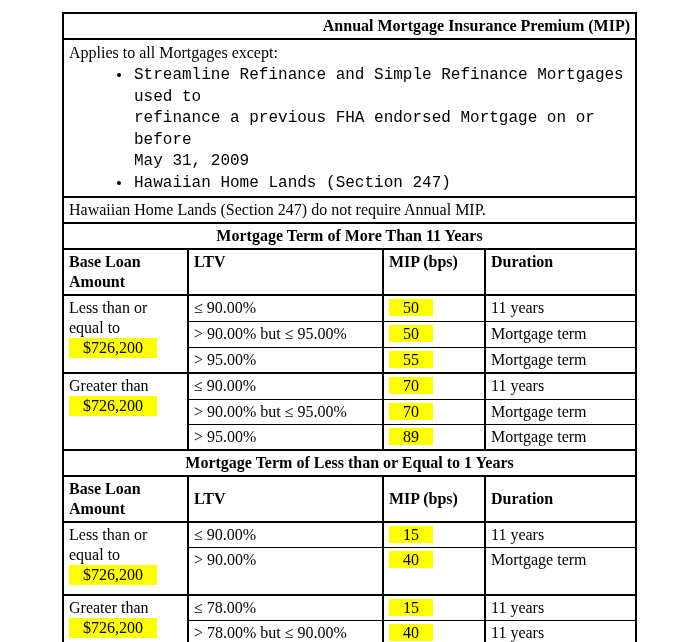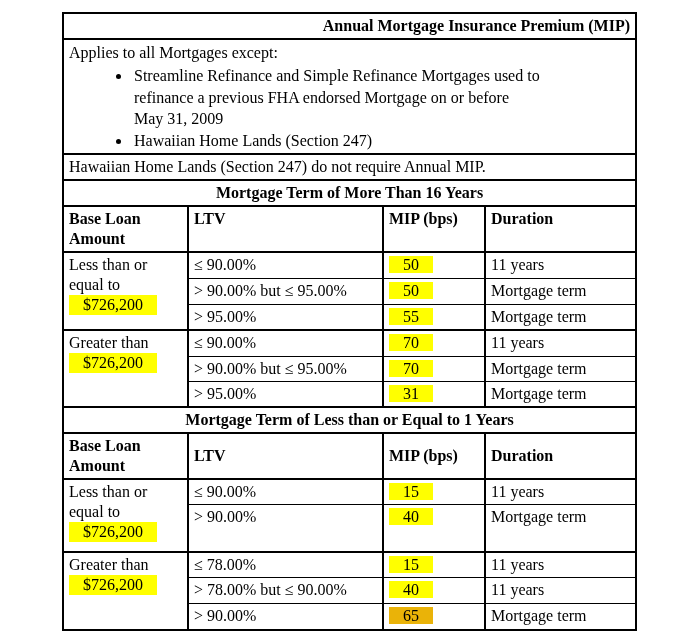--- a/index.html
+++ b/index.html
@@ -52,20 +52,21 @@
   .applies-intro { line-height: 22px; }
   .applies-cell ul {
     margin: 1px 0 0 0;
     padding-left: 63px;
     list-style: disc outside;
   }
   .applies-cell li {
     white-space: pre-line;
     line-height: 21.5px;
     padding-left: 2px;
+    font-family: Liberation Mono, monospace;
   }
 
   .base-prefix { display: block; }
   .hl { padding: 0 14px; }
   .base-amount { display: inline-block; }
 </style>
 </head>
 <body>
 
 <div class="page">
@@ -92,21 +93,21 @@
           <li>Hawaiian Home Lands (Section 247)</li>
         </ul>
       </td>
     </tr>
 
     <tr class="bt2" style="height:25px">
       <td colspan="4">Hawaiian Home Lands (Section 247) do not require Annual MIP.</td>
     </tr>
 
     <tr class="bt2" style="height:23px">
-      <td colspan="4" class="sec-cell">Mortgage Term of More Than 16 Years</td>
+      <td colspan="4" class="sec-cell">Mortgage Term of More Than 11 Years</td>
     </tr>
 
     <tr class="bt2" style="height:42px">
       <td class="head">Base Loan Amount</td>
       <td class="head c">LTV</td>
       <td class="head c">MIP (bps)</td>
       <td class="head c">Duration</td>
     </tr>
 
     <tr class="bt2" style="height:26px">
@@ -138,21 +139,21 @@
       <td class="c"><span class="hl" style="background-color: rgb(255, 255, 0);">70</span></td>
       <td>11 years</td>
     </tr>
     <tr style="height:25px">
       <td>&gt; 90.00% but ≤ 95.00%</td>
       <td class="c"><span class="hl" style="background-color: rgb(255, 255, 0);">70</span></td>
       <td>Mortgage term</td>
     </tr>
     <tr style="height:25px">
       <td>&gt; 95.00%</td>
-      <td class="c"><span class="hl" style="background-color: rgb(255, 255, 0);">31</span></td>
+      <td class="c"><span class="hl" style="background-color: rgb(255, 255, 0);">89</span></td>
       <td>Mortgage term</td>
     </tr>
 
     <tr class="bt2" style="height:23px">
       <td colspan="4" class="sec-cell">Mortgage Term of Less than or Equal to 1 Years</td>
     </tr>
 
     <tr class="bt2 t2h" style="height:45px">
       <td class="head">Base Loan Amount</td>
       <td class="head c">LTV</td>

